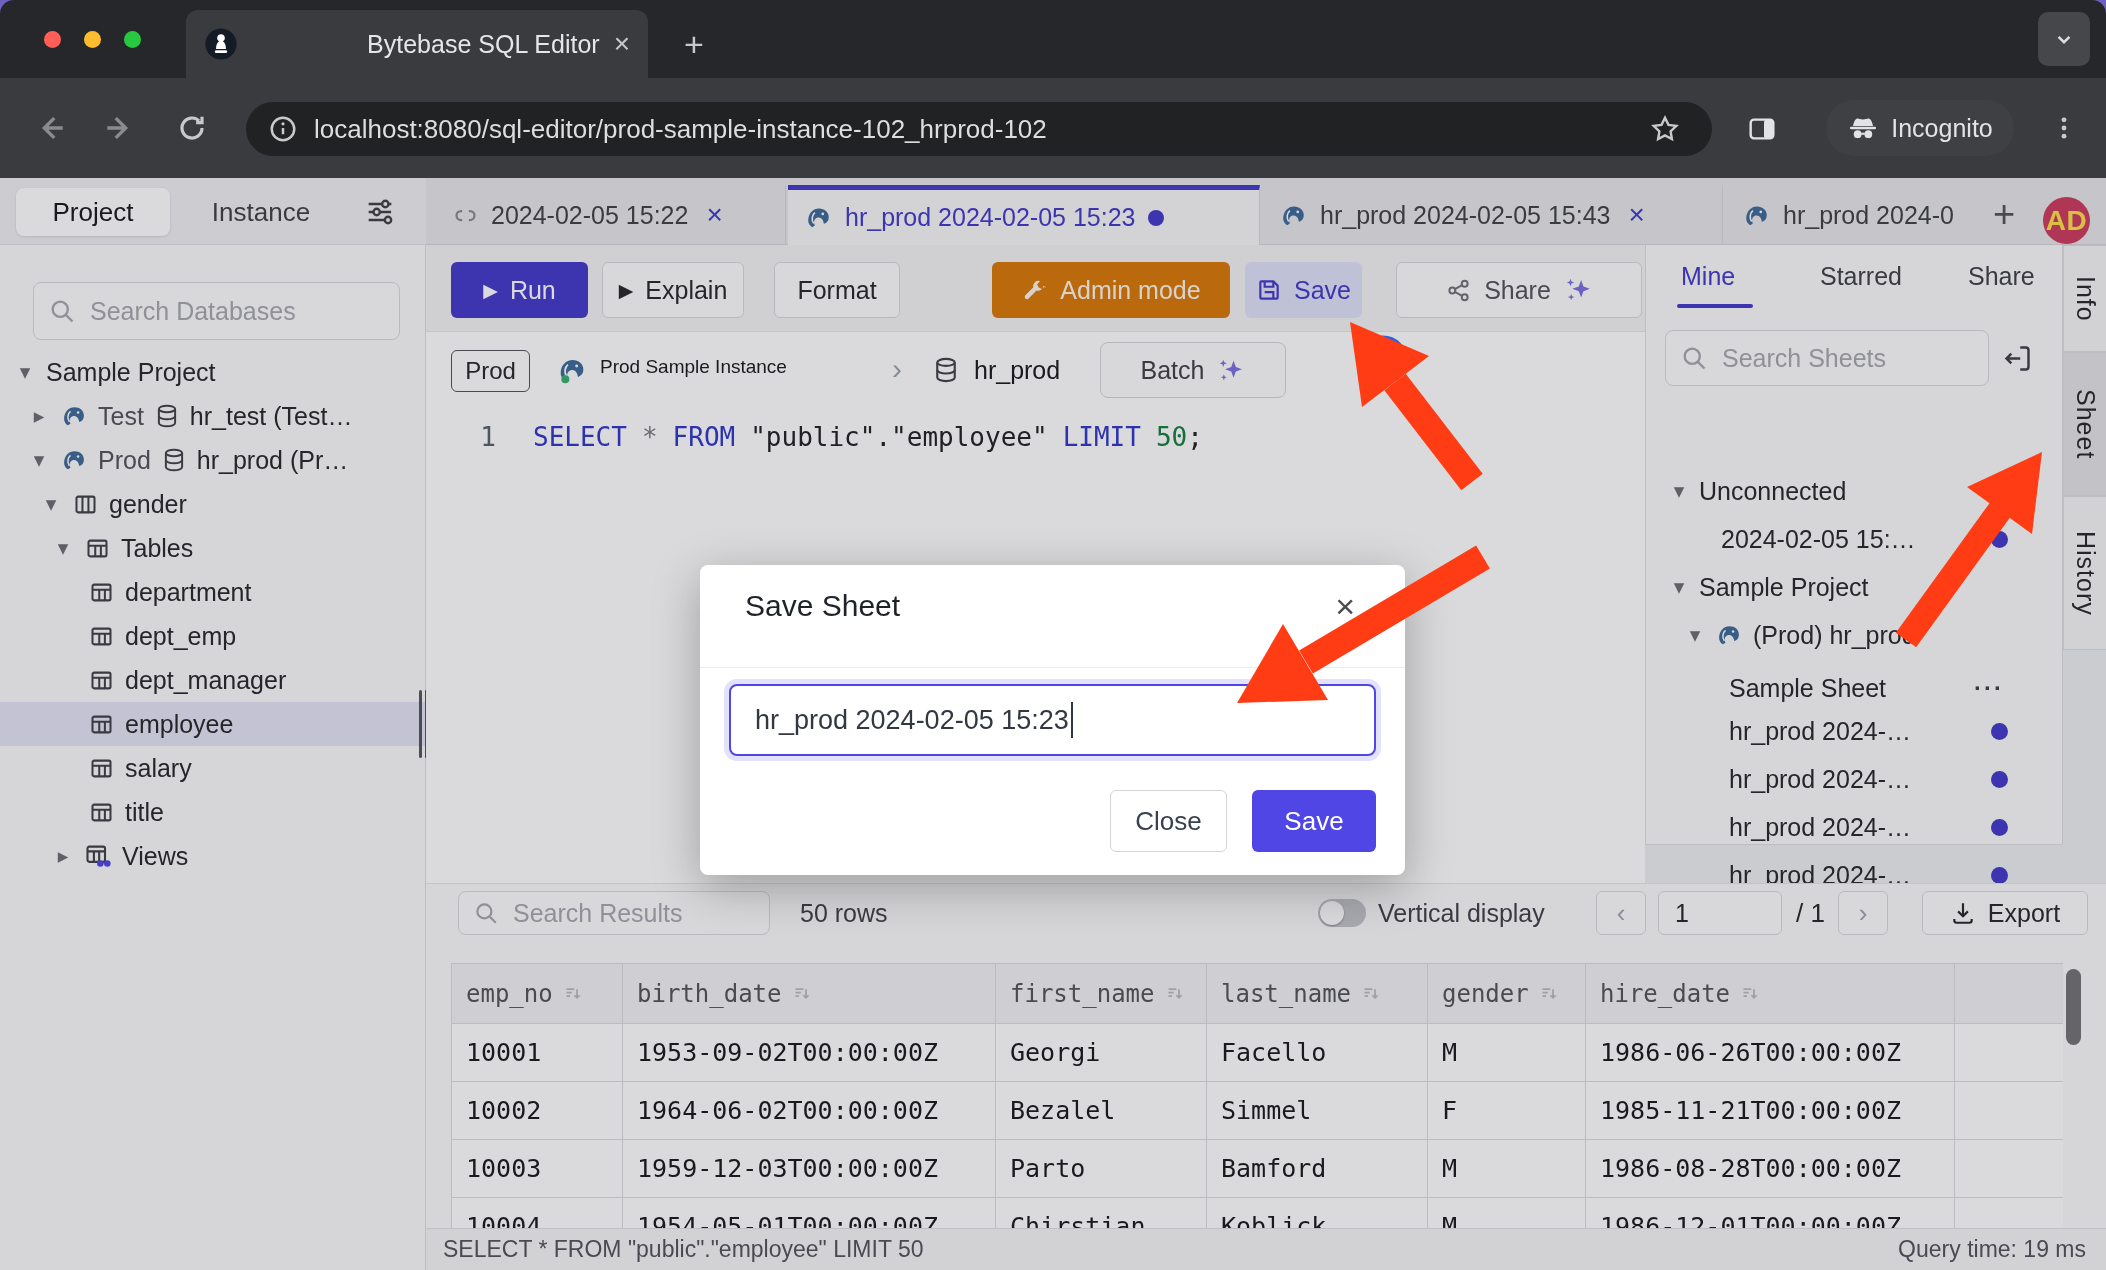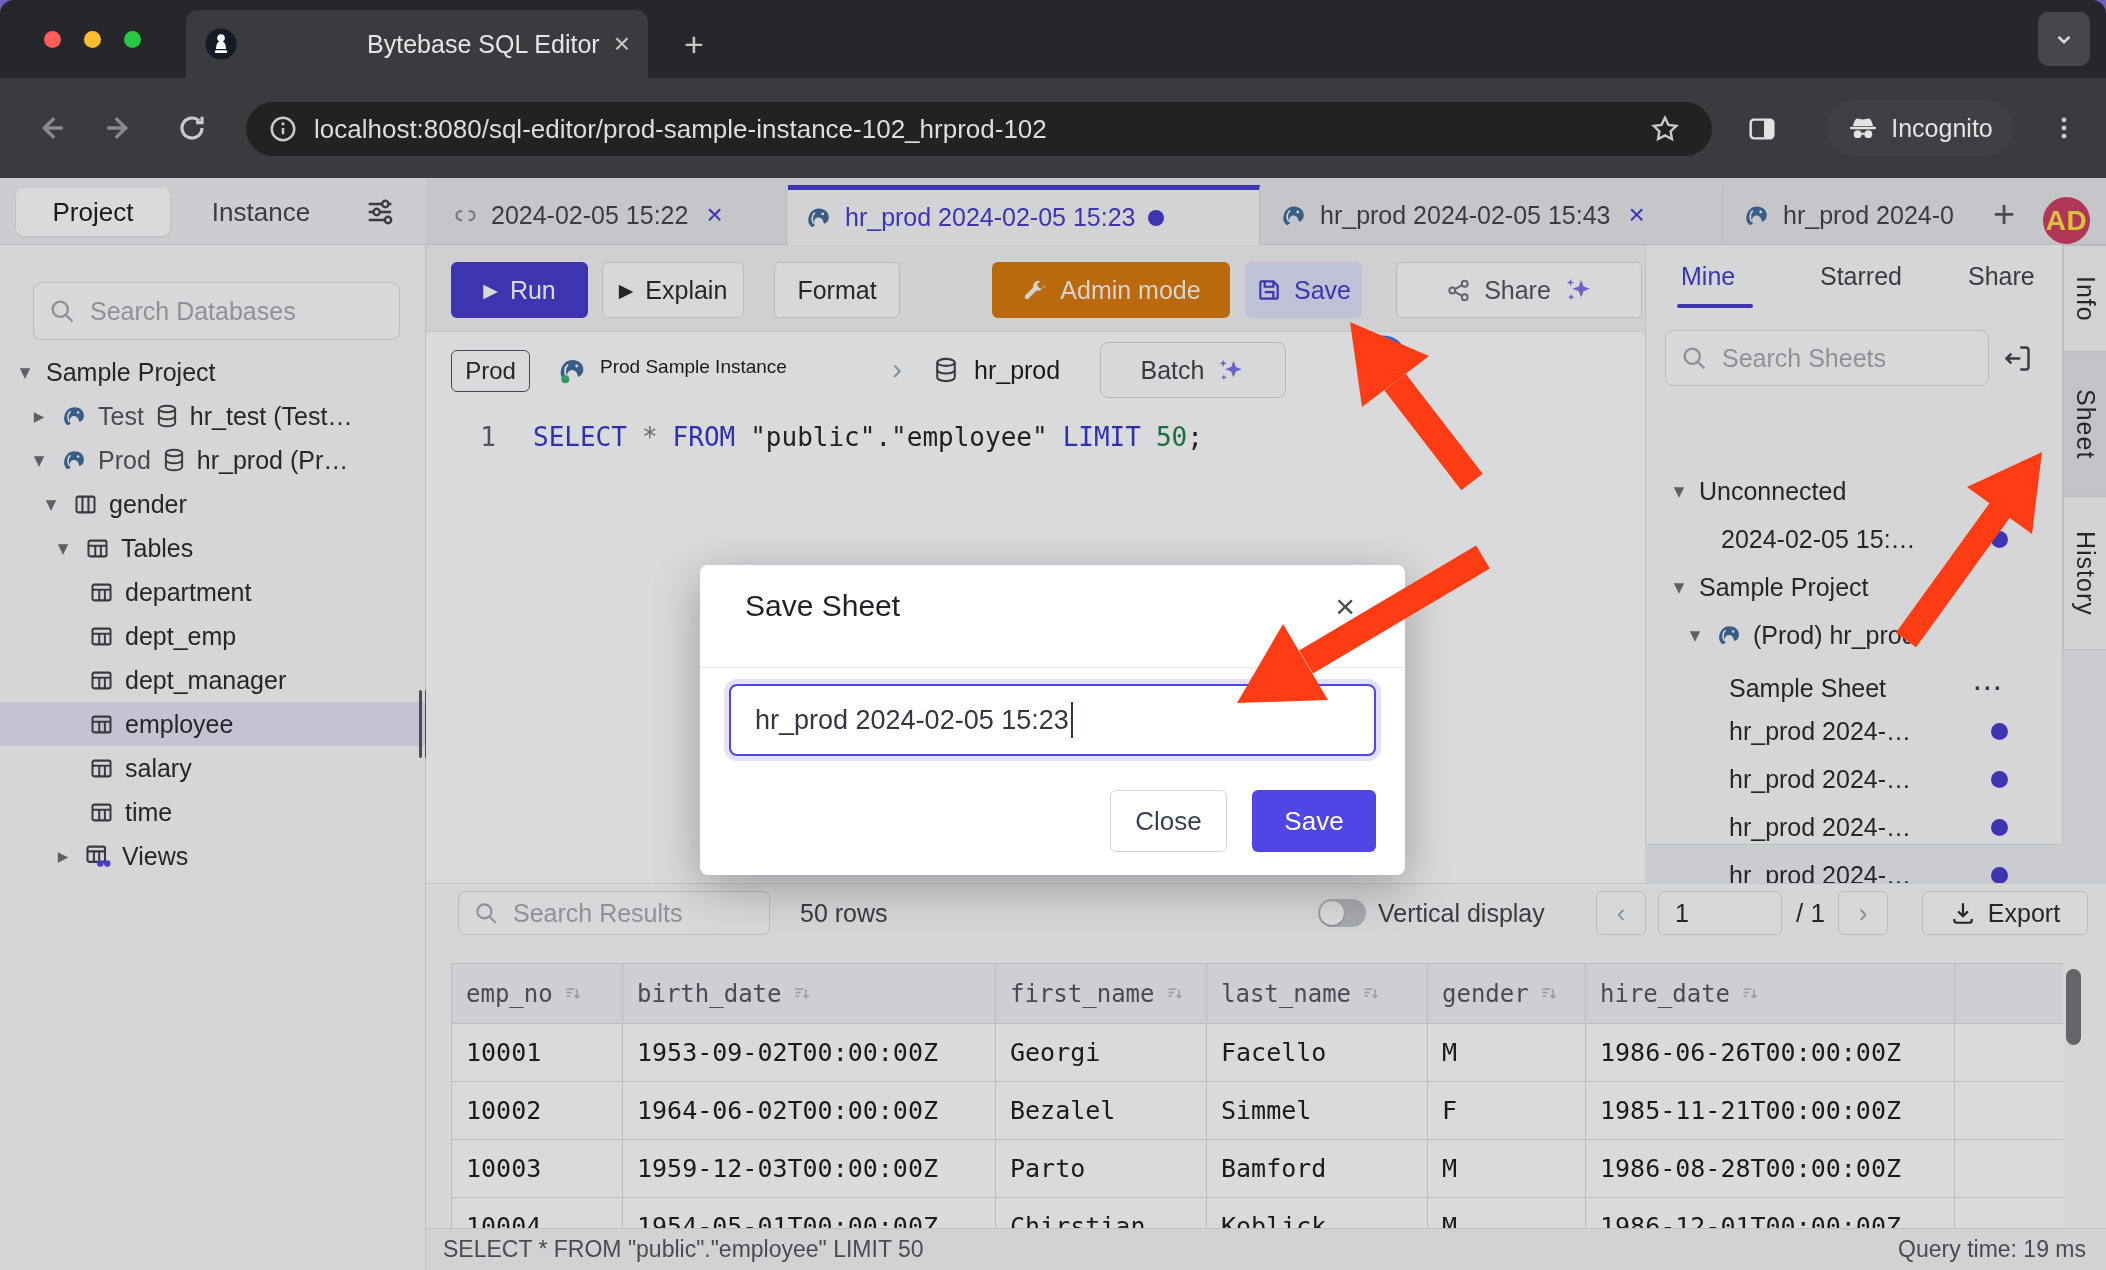--- a/index.html
+++ b/index.html
@@ -335,21 +335,21 @@
             <rect x="4" y="5" width="16" height="14" rx="1.5"></rect>
             <path d="M4 9.5h16M10 9.5v9.5M15 9.5v9.5"></path>
           </svg>
         <span>salary</span>
       </div>
       <div class="trow" style="top:612px;padding-left:88px">
         <svg width="27" height="27" viewBox="0 0 24 24" stroke="#3f3f46" stroke-width="1.8" fill="none">
             <rect x="4" y="5" width="16" height="14" rx="1.5"></rect>
             <path d="M4 9.5h16M10 9.5v9.5M15 9.5v9.5"></path>
           </svg>
-        <span>time</span>
+        <span>title</span>
       </div>
       <div class="trow" style="top:656px;padding-left:52px">
         <span class="caret">▸</span>
         <svg width="28" height="28" viewBox="0 0 24 24">
           <rect x="3" y="4" width="15" height="13" rx="1.5" stroke="#3f3f46" stroke-width="1.8" fill="none"></rect>
             <path d="M3 8h15M8.5 8v9M13 8v9" stroke="#3f3f46" stroke-width="1.8"></path>
           <circle cx="14" cy="18.5" r="2.8" fill="#4f46e5"></circle>
             <circle cx="20" cy="18.5" r="2.8" fill="#4f46e5"></circle>
             <path d="M16.8 18.2h1.4" stroke="#4f46e5" stroke-width="1.6"></path>
         </svg>

